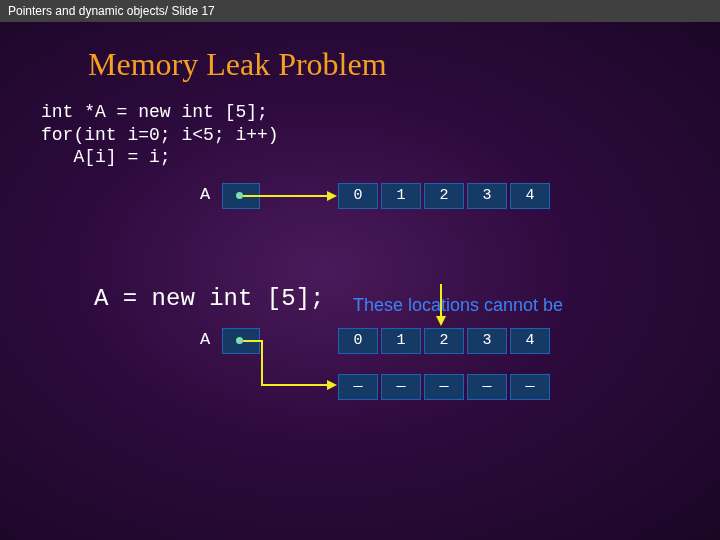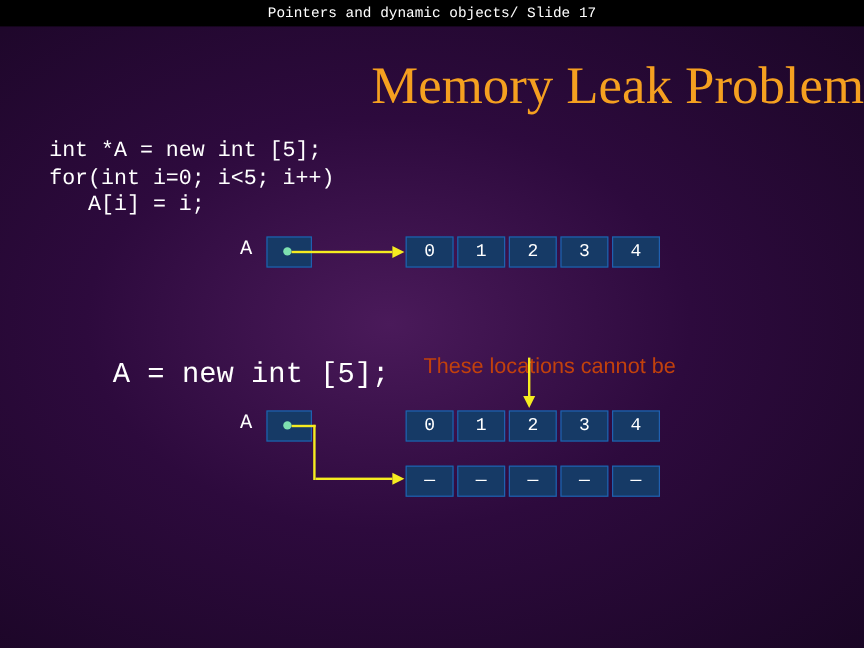--- a/index.html
+++ b/index.html
@@ -6,33 +6,31 @@
     margin: 0;
     padding: 0;
     width: 720px;
     height: 540px;
     background: radial-gradient(ellipse at 45% 50%, #4a1a5a 0%, #2d0a3d 45%, #1a0625 100%);
     font-family: "Times New Roman", serif;
     color: #fff;
     overflow: hidden;
   }
   .topbar {
-    background: #000000;
+    background: #404040;
     color: #fff;
     font-size: 12px;
-    font-family: Liberation Mono, monospace;
+    font-family: Liberation Sans, sans-serif;
     padding: 4px 8px;
-    text-align: center;
   }
   .title {
-    font-size: 44px;
+    font-size: 32px;
     color: #f5a020;
     margin: 24px 0 18px 88px;
     font-weight: normal;
-    text-align: right;
   }
   .code {
     font-family: "Courier New", monospace;
     font-size: 18px;
     color: #fff;
     white-space: pre;
     margin-left: 41px;
     line-height: 1.25;
   }
   .code2 {
@@ -108,21 +106,21 @@
     font-family: "Courier New", monospace;
     font-size: 15px;
     display: flex;
     align-items: center;
     justify-content: center;
   }
   .note {
     position: absolute;
     font-family: Arial, sans-serif;
     font-size: 18px;
-    color: #c2410c;
+    color: #3b82f6;
     text-align: center;
     line-height: 1.25;
   }
 </style>
 </head>
 <body>
 
 <div class="topbar">Pointers and dynamic objects/ Slide 17</div>
 
 <h1 class="title">Memory Leak Problem</h1>

